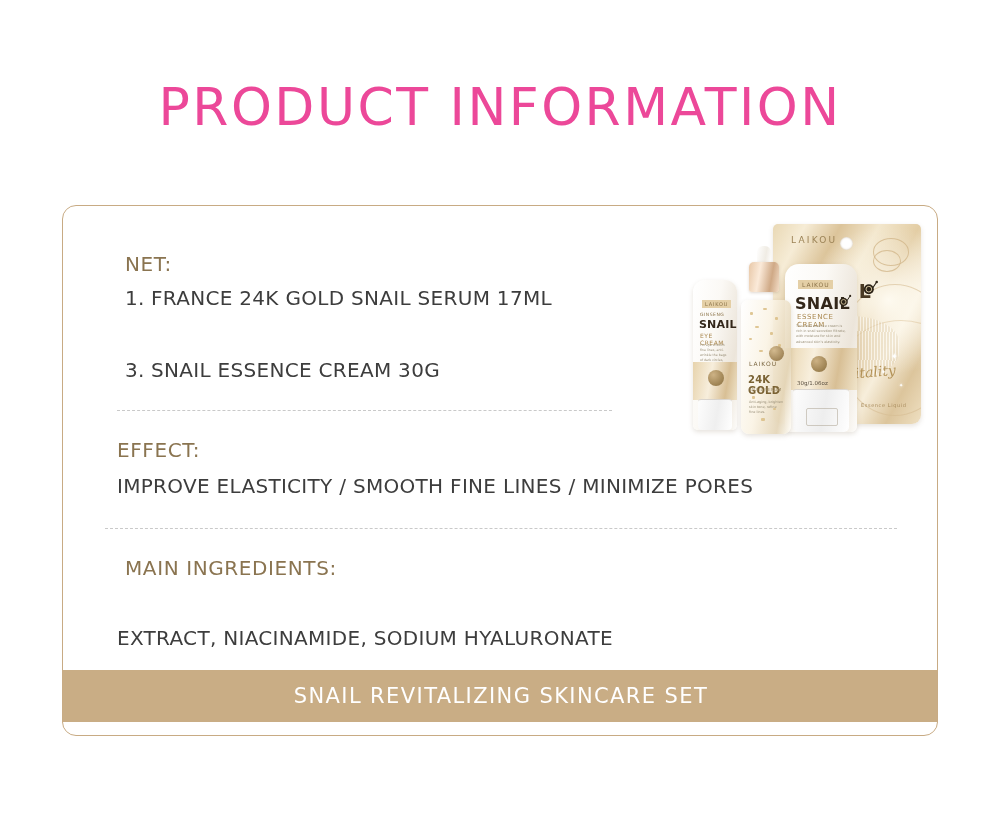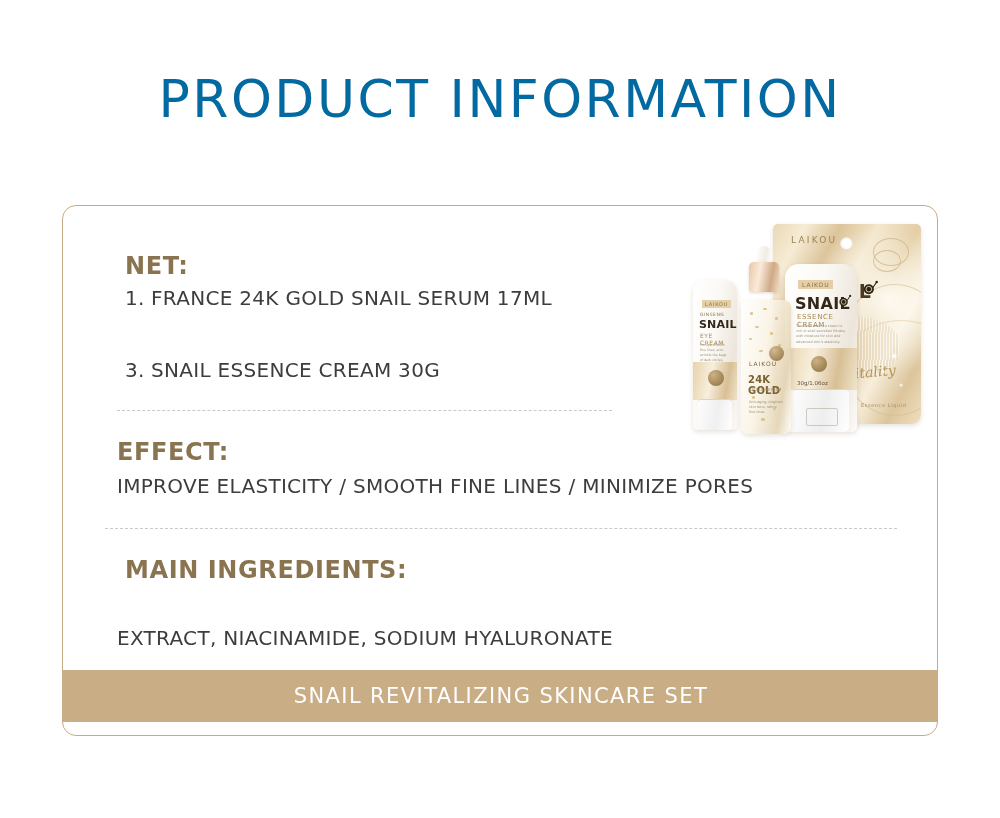--- a/index.html
+++ b/index.html
@@ -12,29 +12,29 @@
     height: 818px;
     font-family: "Liberation Sans", sans-serif;
     color: #3a3a3a;
     overflow: hidden;
     position: relative;
   }
 
   
   .page-title {
     position: absolute;
-    top: 68px;
+    top: 76px;
     left: 0;
     width: 1000px;
     text-align: center;
     font-size: 52px;
     line-height: 62px;
     letter-spacing: 2.5px;
     font-weight: 400;
-    color: #0369a1;
+    color: #ec4899;
     font-family: "DejaVu Sans", sans-serif;
     white-space: nowrap;
   }
 
   
   .info-card {
     position: absolute;
     left: 62px;
     top: 205px;
     width: 876px;
@@ -50,23 +50,23 @@
     position: absolute;
     left: 0; top: 0;
     width: 876px;
     height: 478px;
   }
 
   
   .section-label {
     position: absolute;
     color: #8a7450;
-    font-size: 24px;
+    font-size: 20px;
     letter-spacing: 0.6px;
-    font-weight: 700;
+    font-weight: 400;
     font-family: "DejaVu Sans", sans-serif;
     white-space: nowrap;
   }
   .body-line {
     position: absolute;
     color: #3d3d3d;
     font-size: 20px;
     letter-spacing: 0.3px;
     font-weight: 400;
     white-space: nowrap;

